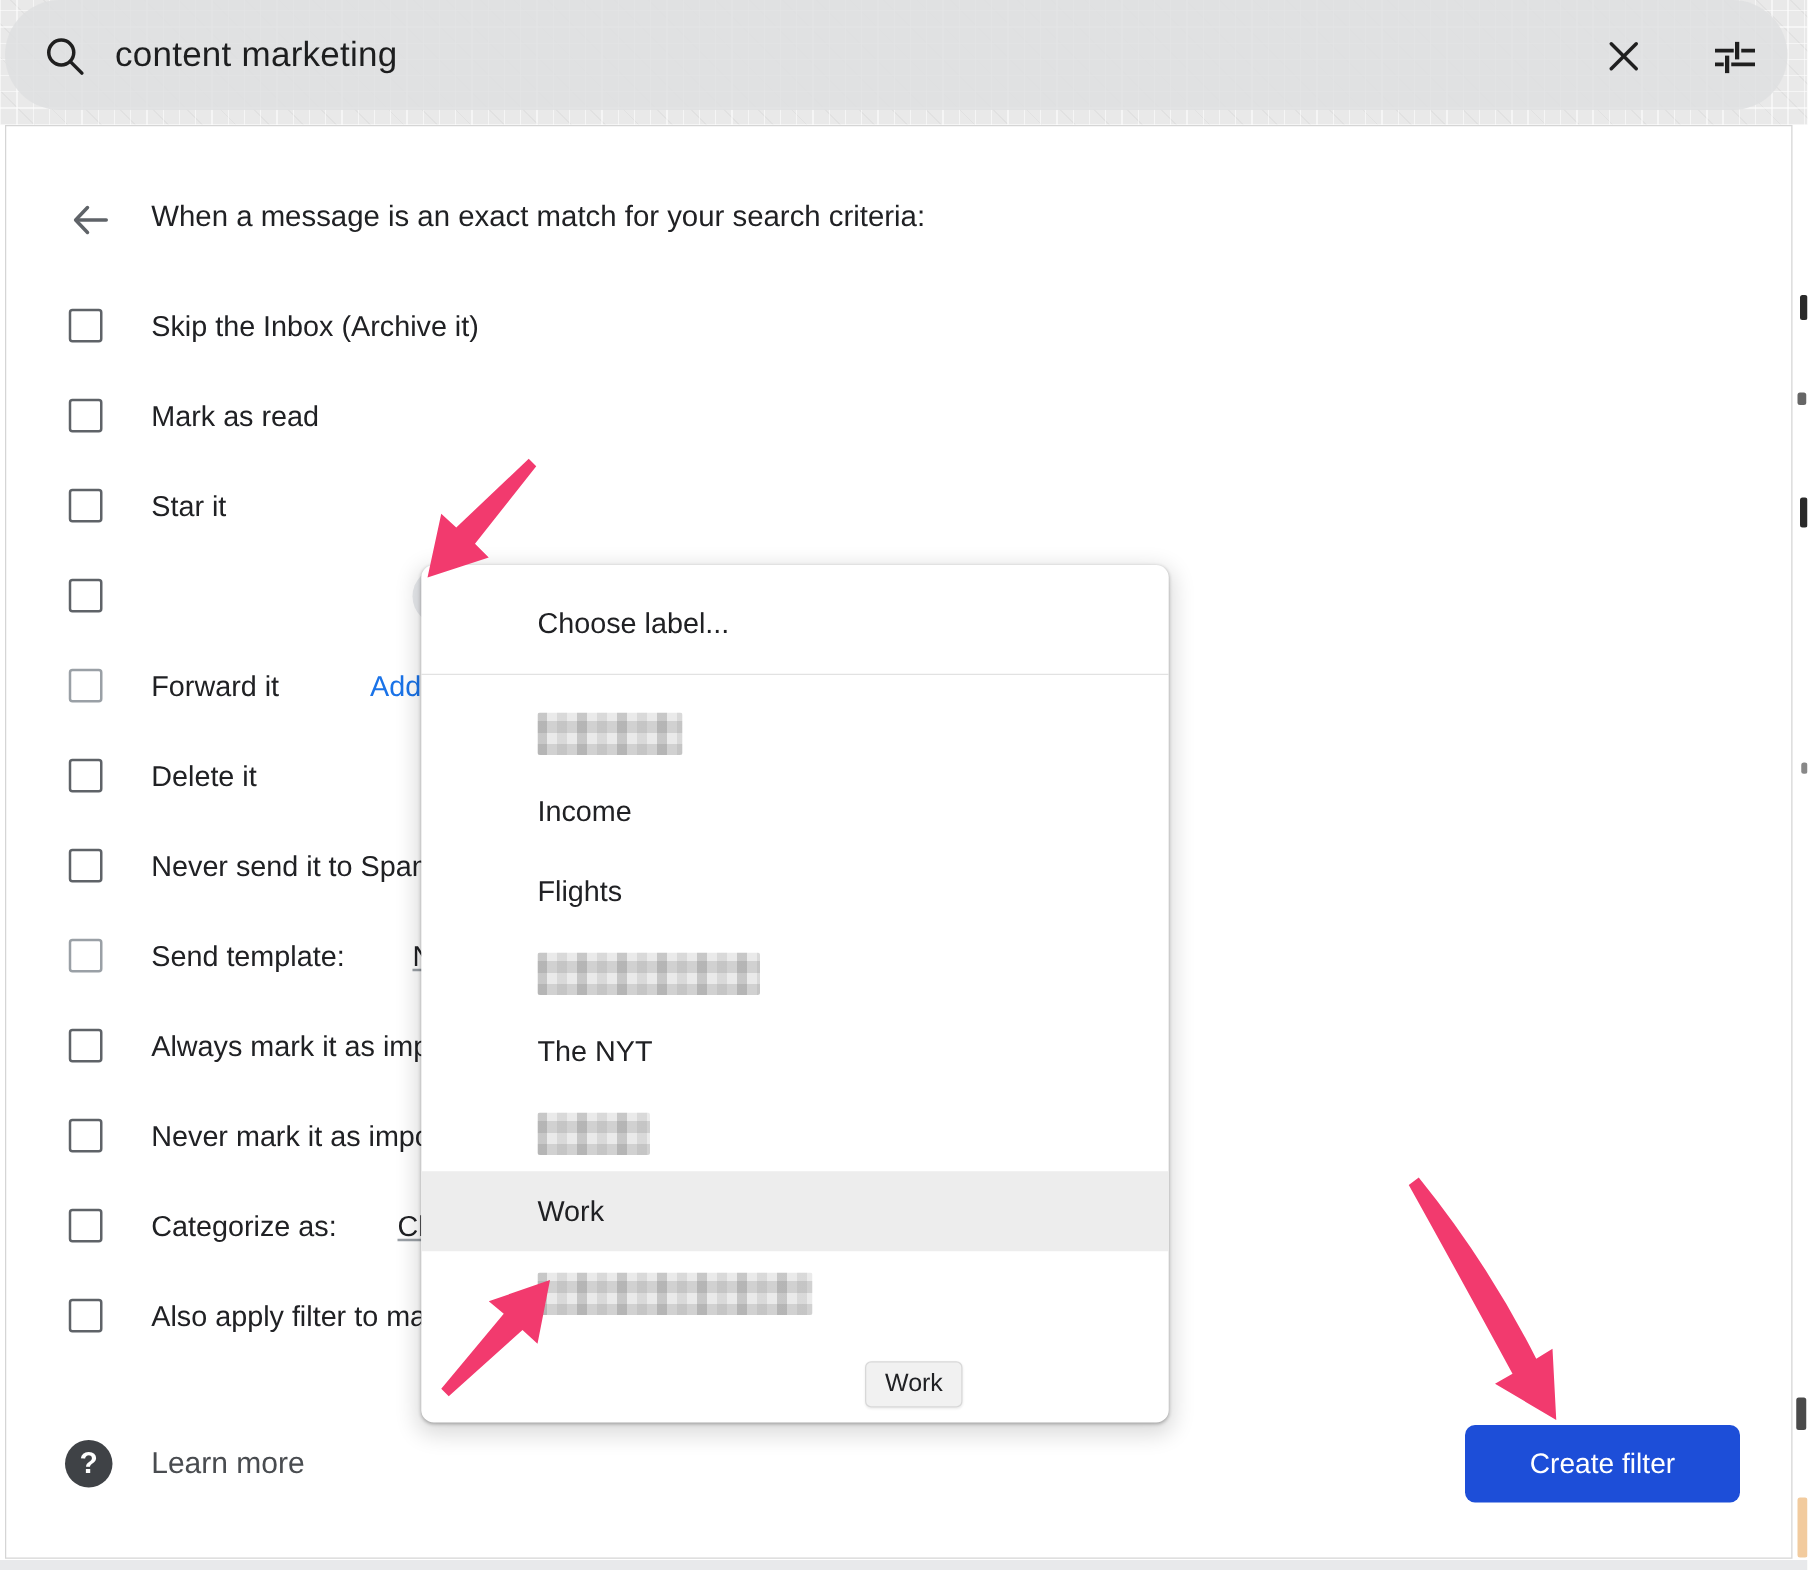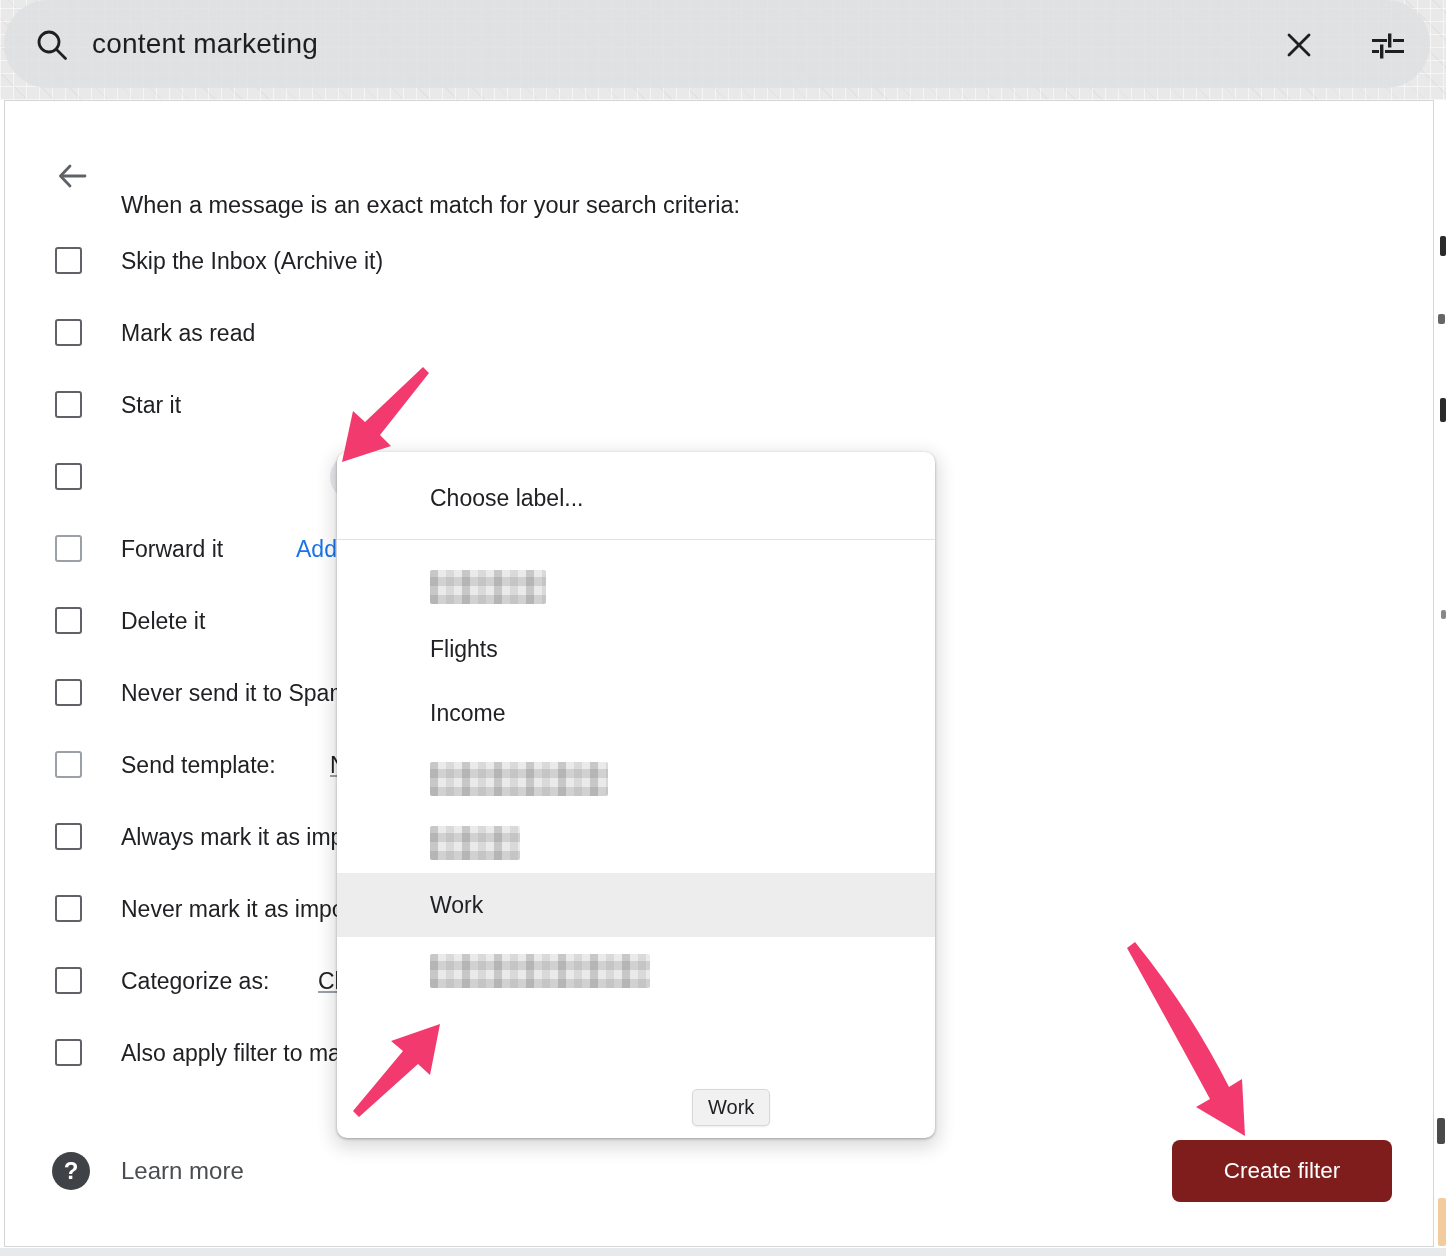--- a/index.html
+++ b/index.html
@@ -36,21 +36,20 @@
   .bottom-strip { position:absolute; left:0; top:1248px; width:1446px; height:8px; background:#e8e9eb; }
 
   
   .edge-sliver { position:absolute; left:1434px; top:100px; width:12px; height:1148px; background:#fff; }
   .frag { position:absolute; border-radius:2px; }
 
   .back-arrow { position:absolute; left:54px; top:158px; cursor:pointer; z-index:2; }
   .title {
     position:absolute; left:121px; top:160px; font-size:23.5px; color:#202124; z-index:2;
     white-space:nowrap;
-    margin-top:32px;
   }
 
   
   .row { position:absolute; left:0; width:1430px; height:54px; z-index:2;padding-left:16px; }
   .cb {
     position:absolute; left:55px; top:50%; margin-top:-14px; width:27px; height:27px;
     border:2.6px solid #5f6368; border-radius:3px; background:#fff; cursor:pointer;
   }
   .cb.dis { border-color:#9aa0a6; }
   .lbl {
@@ -101,21 +100,21 @@
     position:absolute; left:52px; top:1152px; width:38px; height:38px; border-radius:50%;
     background:#3f4246; color:#fff; font-size:24px; font-weight:700; text-align:center;
     line-height:38px; z-index:2; cursor:pointer;
   }
   .learn-more {
     position:absolute; left:121px; top:1152px; height:38px; line-height:38px;
     font-size:24px; color:#494c50; z-index:2; cursor:pointer;
   }
   .create-btn {
     position:absolute; left:1172px; top:1140px; width:220px; height:62px;
-    background:#7f1d1d; border:none; border-radius:8px; color:#fff;
+    background:#1d4ed8; border:none; border-radius:8px; color:#fff;
     font-family:"Liberation Sans", sans-serif; font-size:22.5px; font-weight:500;
     z-index:4; cursor:pointer;
   }
 
   
   .arrow { position:absolute; z-index:10; pointer-events:none; }
   .arrow path { fill:#f23a6e; }
   .a1 { left:338px; top:366px; }
   .a2 { left:350px; top:1016px; }
   .a3 { left:1118px; top:940px; }
@@ -214,23 +213,24 @@
 </div>
 <div class="row" style="top:1026px">
   <span class="cb"></span>
   <span class="lbl">Also apply filter to matching conversations</span>
 </div>
 
 <div class="menu">
   <div class="mi">Choose label...</div>
   <div class="mdiv"></div>
   <div class="mi"><span class="mosaic" style="width:116px"></span></div>
+  <div class="mi">Income</div>
   <div class="mi">Flights</div>
-  <div class="mi">Income</div>
   <div class="mi"><span class="mosaic" style="width:178px"></span></div>
+  <div class="mi">The NYT</div>
   <div class="mi"><span class="mosaic" style="width:90px"></span></div>
   <div class="mi hl">Work</div>
   <div class="mi"><span class="mosaic" style="width:220px"></span></div>
 </div>
 <div class="tooltip">Work</div>
 
 <div class="help-icon">?</div>
 <div class="learn-more">Learn more</div>
 <button class="create-btn">Create filter</button>
 

